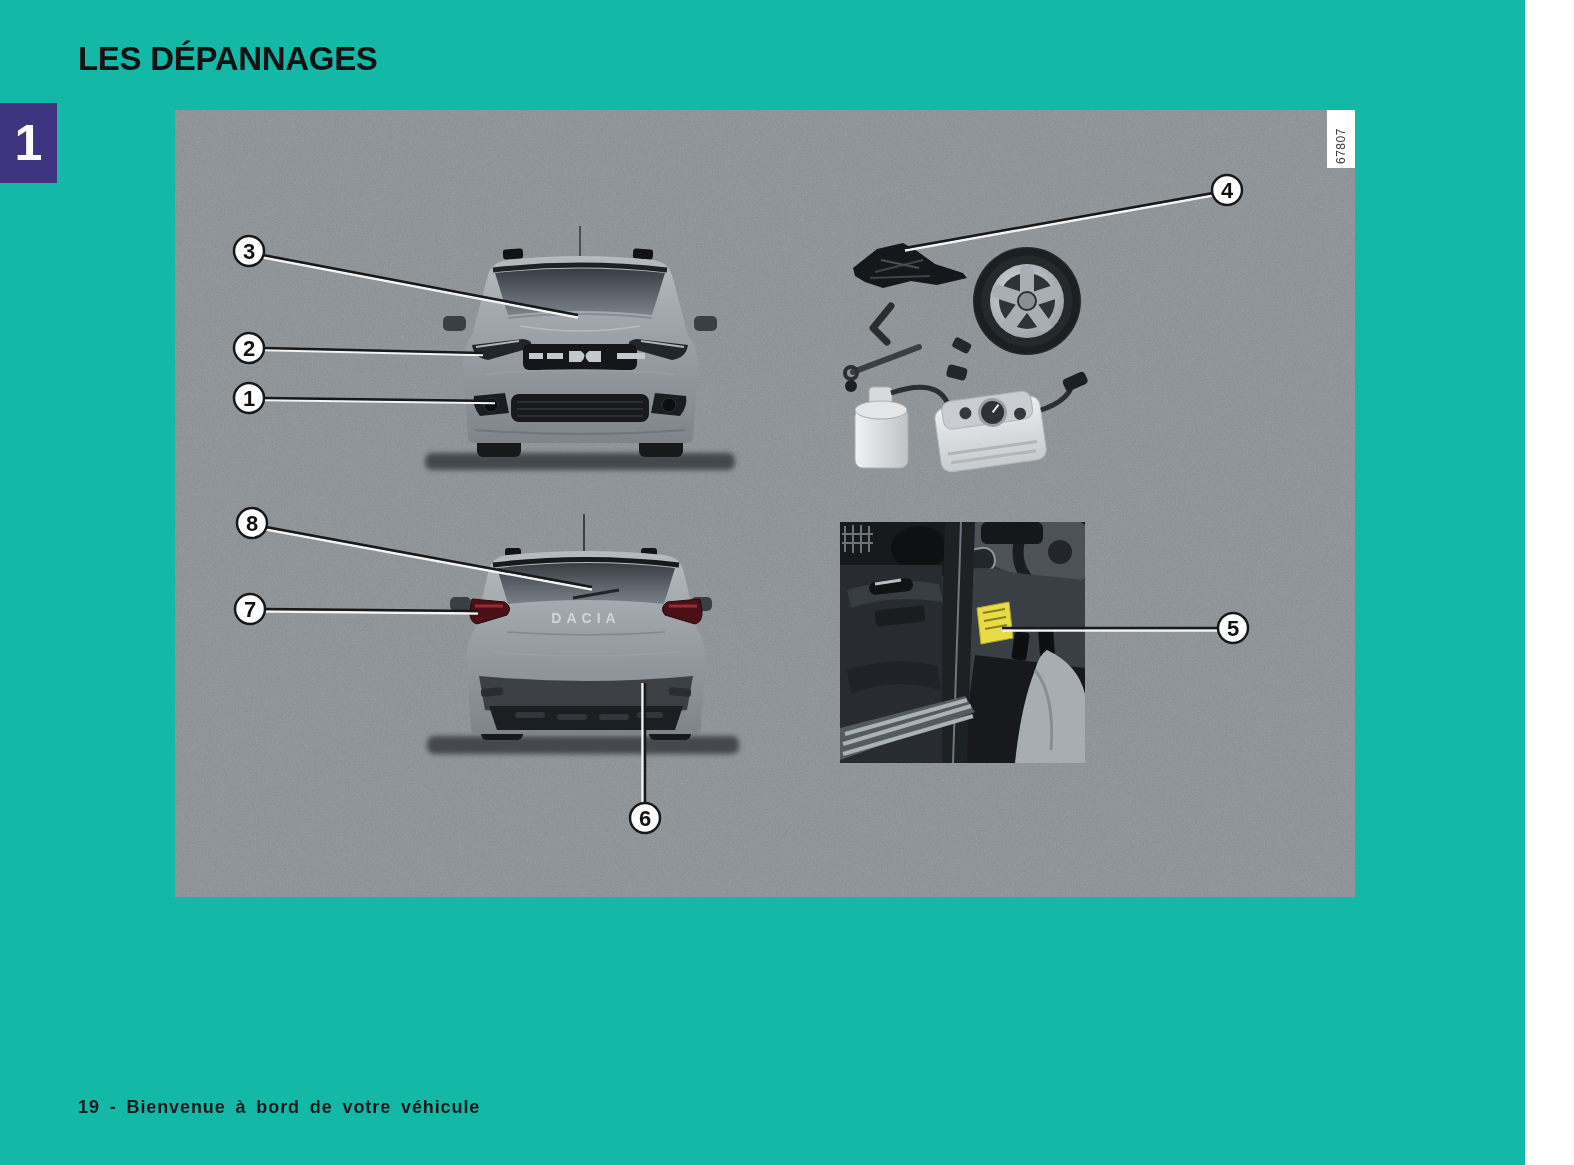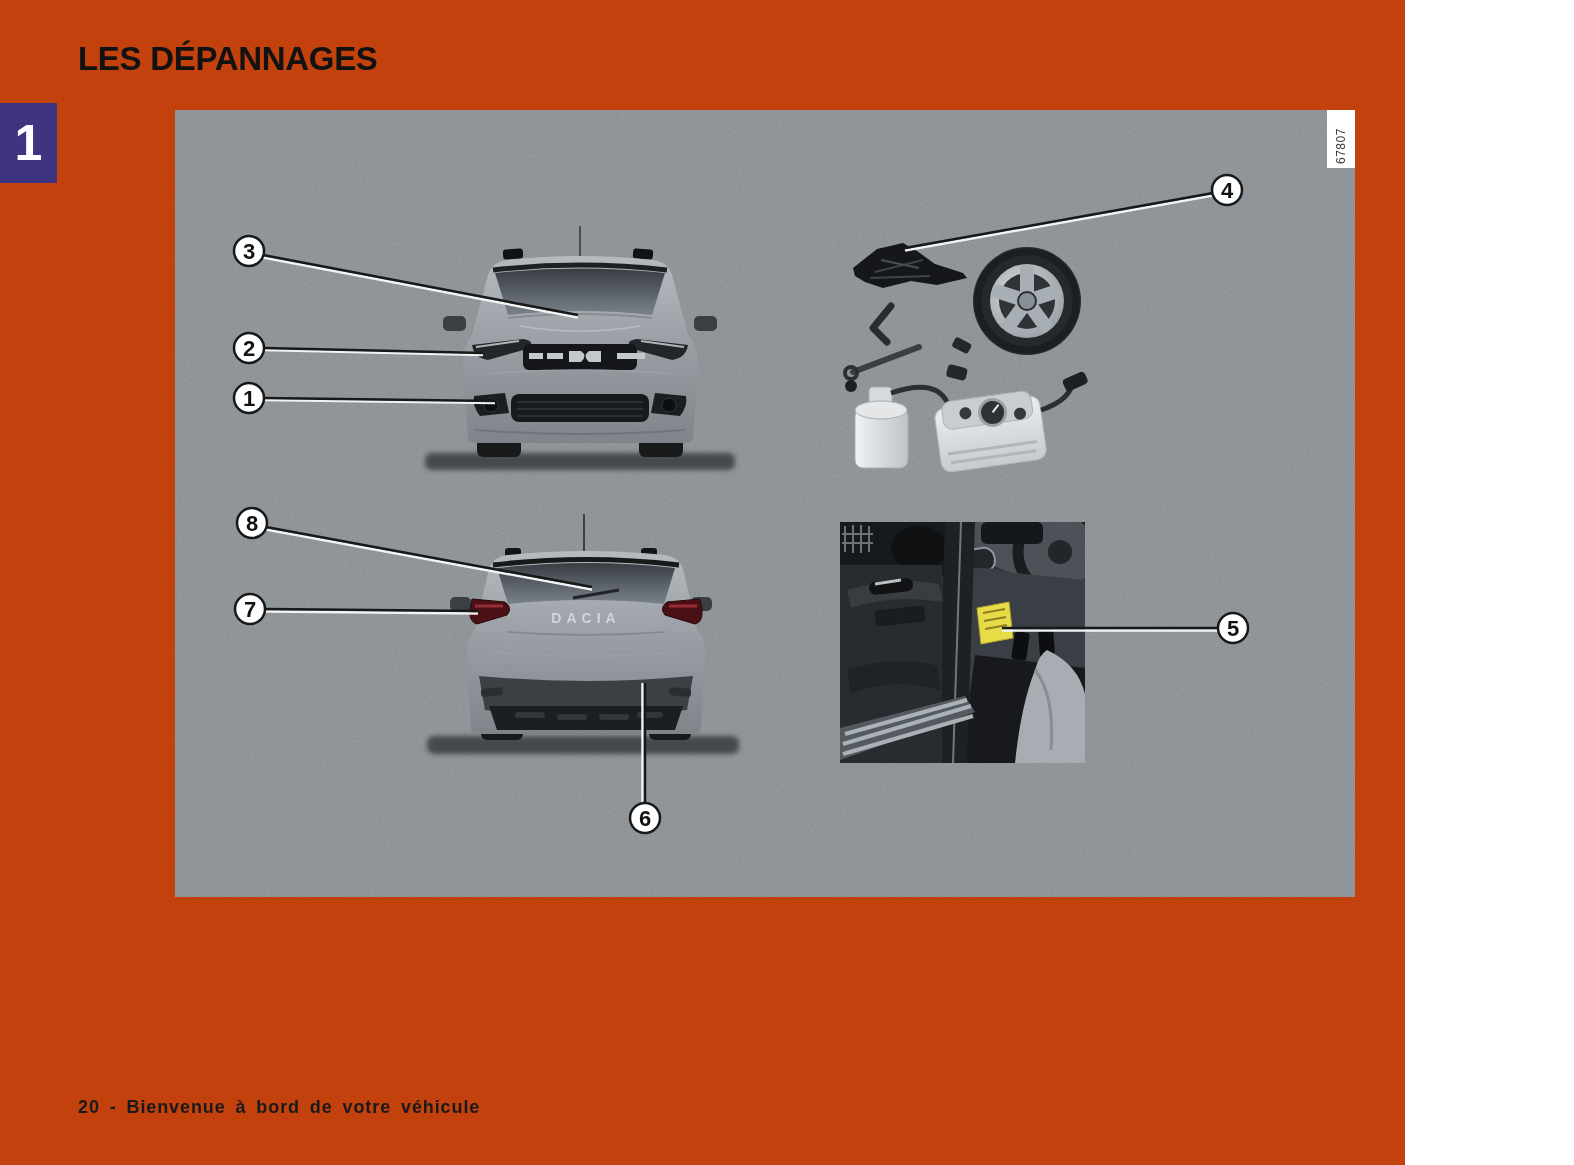--- a/index.html
+++ b/index.html
@@ -1,19 +1,19 @@
 <!DOCTYPE html>
 <html><head>
 <meta charset="utf-8">
 <style>
   html,body{margin:0;padding:0;background:#ffffff;}
   .page{
     position:relative;
-    width:1405px;height:1165px;
-    background:#c2410c;
+    width:1525px;height:1165px;
+    background:#14b8a6;
     font-family:"Liberation Sans", sans-serif;
     overflow:hidden;
   }
   .title{
     position:absolute;left:78px;top:40px;
     font-size:33px;font-weight:bold;color:#121212;
     letter-spacing:-0.3px;margin:0;
   }
   .chapter-tab{
     position:absolute;left:0;top:103px;width:57px;height:80px;
@@ -315,15 +315,15 @@
         </g>
       </g>
 
       <g>
         <rect x="1152" y="0" width="28" height="58" fill="#ffffff"></rect>
         <text transform="translate(1170 54) rotate(-90)" font-size="12" fill="#3a3a3a" letter-spacing="0.5">67807</text>
       </g>
     </svg>
   </div>
 
-  <div class="footer">20 - Bienvenue à bord de votre véhicule</div>
+  <div class="footer">19 - Bienvenue à bord de votre véhicule</div>
 
 </div>
 
 </body></html>

